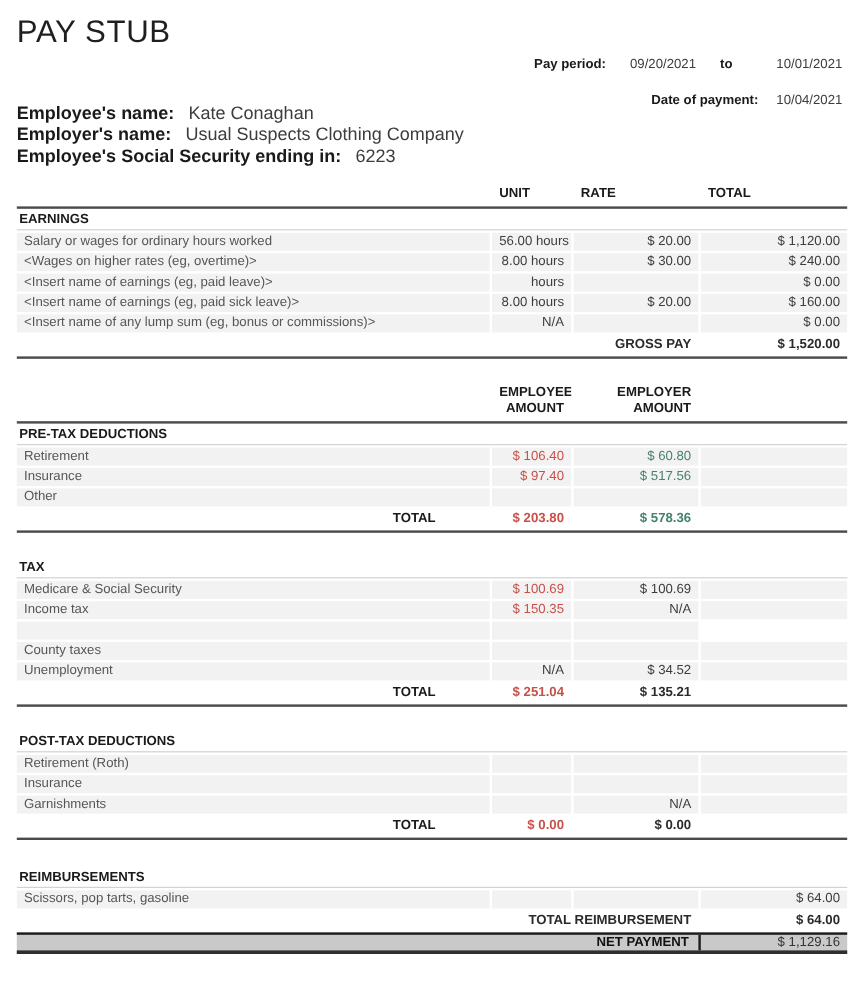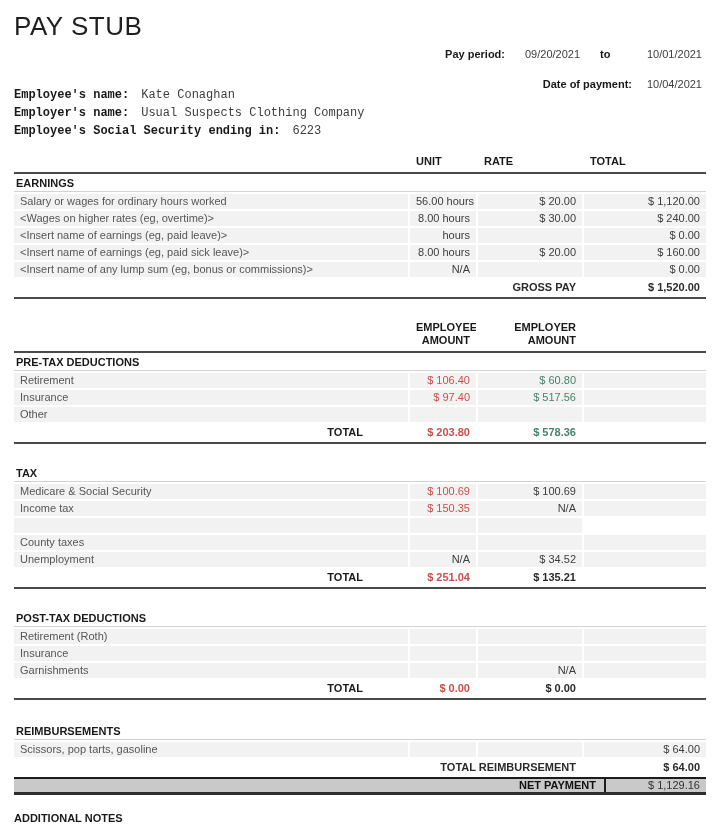--- a/index.html
+++ b/index.html
@@ -22,21 +22,21 @@
     display: grid; grid-template-columns: auto 95px 32px 70px;
     row-gap: 18px; font-size: 11px; align-items: baseline;
   }
   .meta .lab { font-weight: 700; color: #1a1a1a; text-align: right; }
   .meta .v1 { text-align: center; color: #3d3d3d; }
   .meta .to { text-align: left; font-weight: 700; color: #1a1a1a; }
   .meta .v2 { text-align: right; color: #3d3d3d; }
   .meta .span3 { grid-column: 1 / 4; }
 
   
-  .emp { margin-top: 42px; font-size: 12px; font-family: Liberation Mono, monospace; }
+  .emp { margin-top: 42px; font-size: 15px; }
   .emp .line { height: 18px; line-height: 18px; }
   .emp .lab { font-weight: 700; color: #1a1a1a; }
   .emp .val { margin-left: 12px; color: #3d3d3d; }
 
   
   .tbl { margin-top: 14px; width: 692px; font-size: 11px; }
   .tr {
     display: grid; grid-template-columns: 394px 66px 104px 122px;
     column-gap: 2px; margin-bottom: 2px;
   }
@@ -67,21 +67,21 @@
 
   
   .netrow {
     display: flex; align-items: stretch; height: 18px;
     background: var(--net-row-bg, #c9c9c9);
     border-top: 2px solid #1c1c1c; border-bottom: 3px solid #2e2e2e;
   }
   .netrow .nlabel { flex: 1; text-align: right; font-weight: 700; color: #111;
     line-height: 13px; padding: 0 8px; align-self: center; }
   .netrow .ndiv { width: 2px; background: #1c1c1c; }
-  .netrow .nval { width: 100px; text-align: right; padding: 0 6px; color: #333;
+  .netrow .nval { width: 122px; text-align: right; padding: 0 6px; color: #333;
     line-height: 13px; align-self: center; }
 
   
   .notes-title { margin-top: 17px; font-size: 11px; font-weight: 700; color: #1a1a1a; }
 </style>
 </head>
 <body>
 
 <div class="page">
 
@@ -296,15 +296,14 @@
     </div>
 
     <div class="netrow">
       <div class="nlabel">NET PAYMENT</div>
       <div class="ndiv"></div>
       <div class="nval">$ 1,129.16</div>
     </div>
 
   </div>
 
-  <div class="notes-title">ADDITIONAL NOTES</div>
 
 </div>
 
 </body></html>

